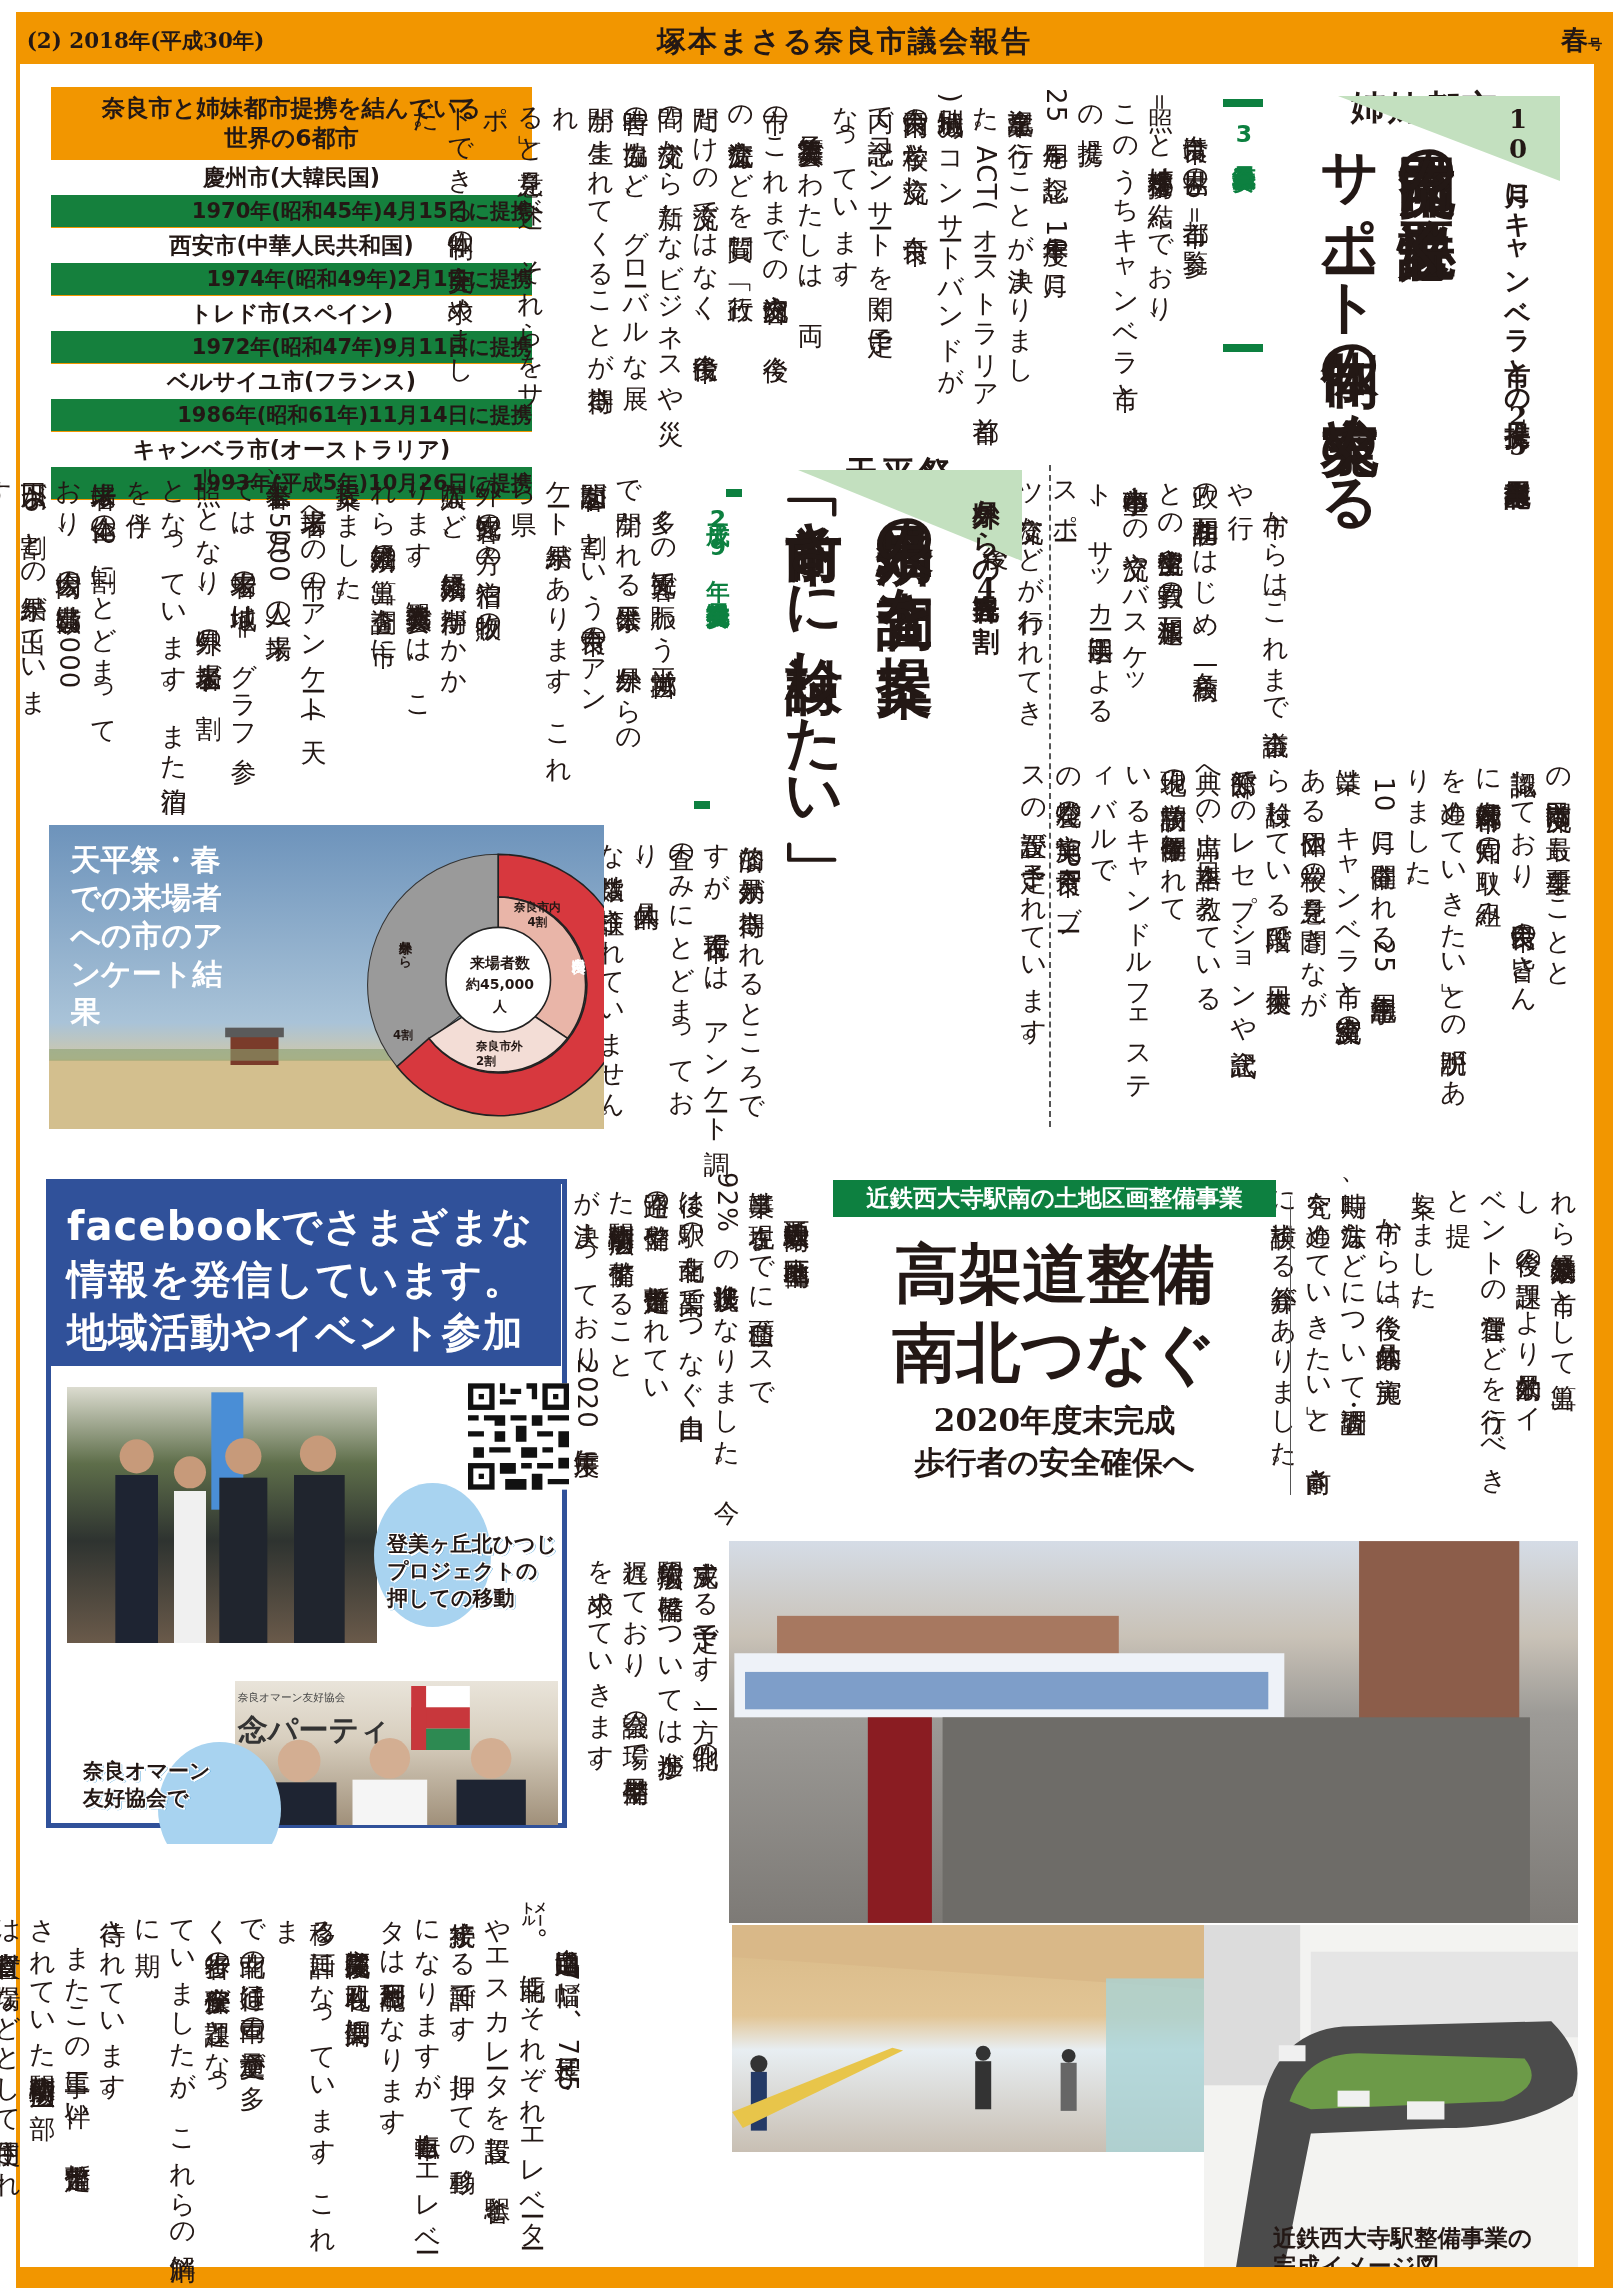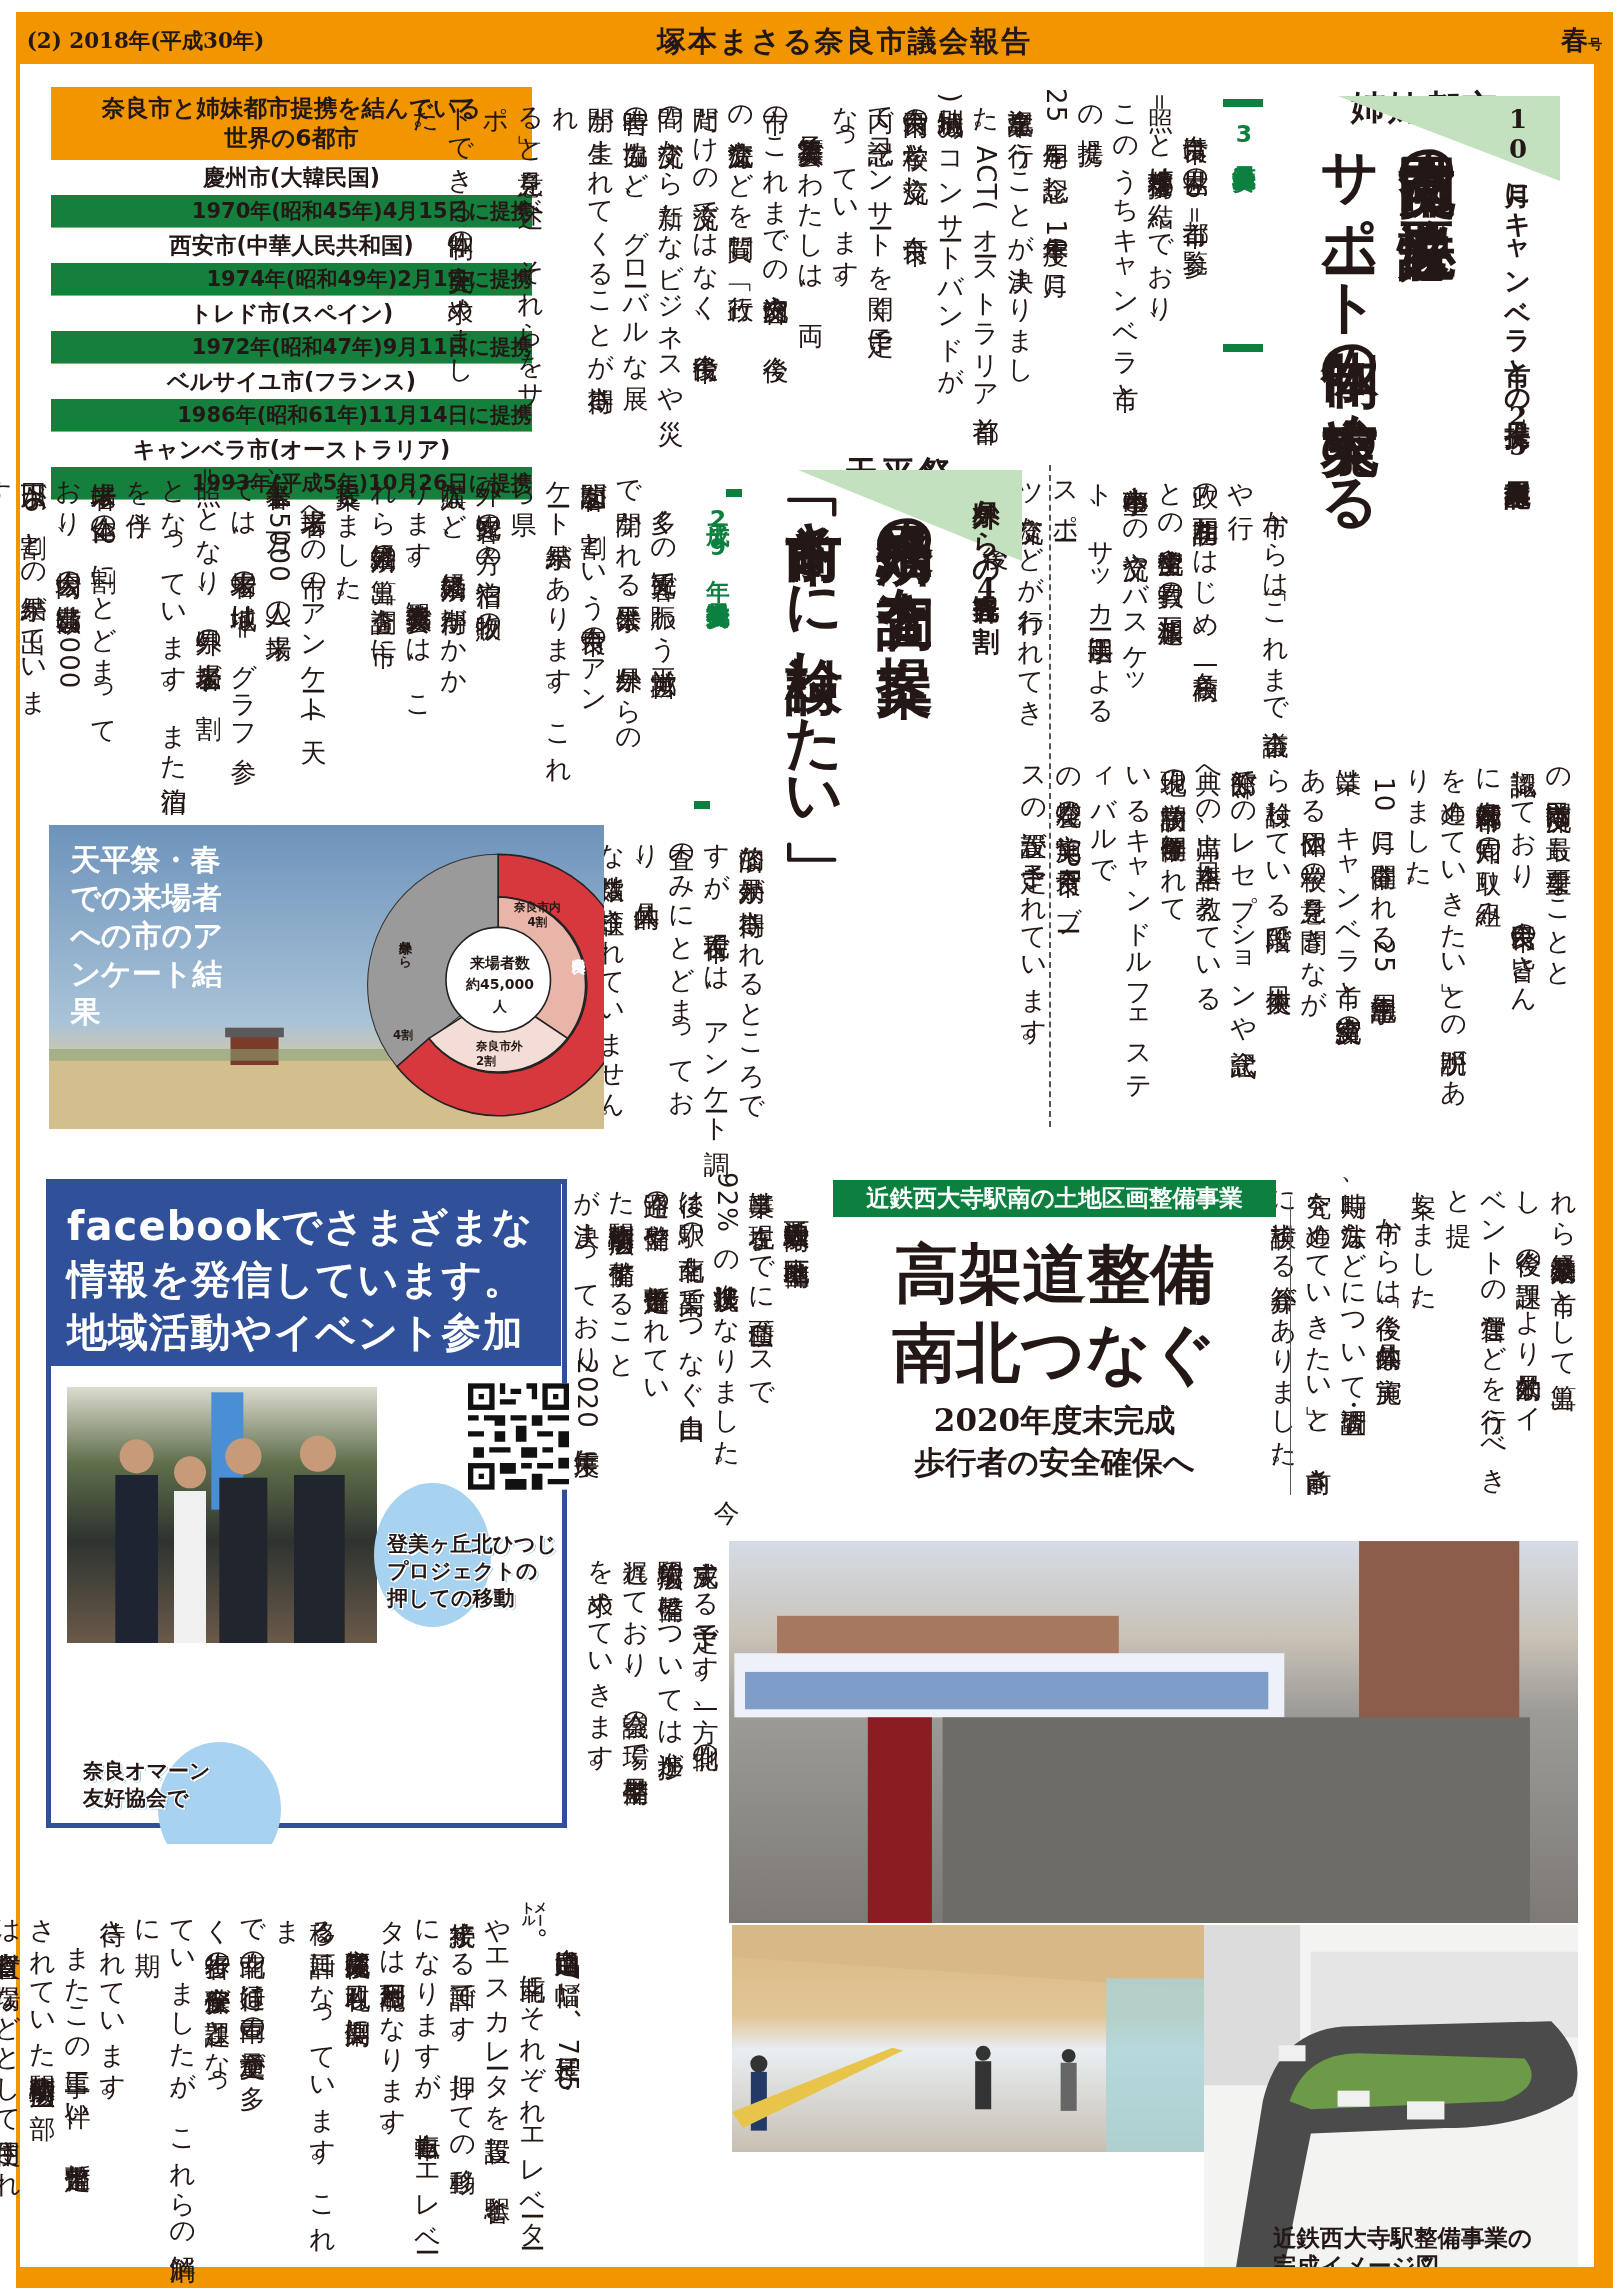--- a/index.html
+++ b/index.html
@@ -260,20 +260,38 @@
       <path d="M6 0h1v2h-1zM8 1h2v1h-2zM11 0h2v3h-1v-2h-1zM6 3h3v1h-3zM0 6h2v1h-2zM3 6h4v2h-2v-1h-2zM8 6h3v1h-3zM12 6h2v2h-2zM15 6h4v1h-4zM0 9h3v1h-3zM5 9h2v2h-2zM9 8h2v3h-2zM13 9h3v1h-3zM17 9h2v3h-2zM1 12h2v2h-2zM4 12h4v1h-4zM10 12h3v2h-3zM14 12h2v1h-2zM6 15h3v2h-3zM10 15h2v1h-2zM13 15h3v1h-3zM17 14h2v2h-2zM7 18h4v2h-4zM12 17h2v3h-2zM15 18h4v1h-4z" fill="#111"></path>
     </svg>
   </div>
   <div class="abs bubble" style="left:323px;top:299px;width:117px;height:144px;"></div>
   <div class="abs cap" style="left:336px;top:347px;">
     <div>登美ヶ丘北ひつじ</div>
     <div>プロジェクトの</div>
     <div>押しての移動</div>
   </div>
 
+  <div class="abs photo" style="left:184px;top:497px;width:323px;height:144px;background:linear-gradient(#e9e4da 0%,#d8cfbf 40%,#a0907a 100%);">
+    <div class="abs" style="left:2.7px;top:9.6px;font-size:10.7px;color:#444">奈良オマーン友好協会</div>
+    <div class="abs" style="left:2.7px;top:29px;font-size:30px;color:#333;font-weight:bold">念パーティ</div>
+    <svg class="abs" style="left:176px;top:5.3px" width="59" height="64" viewBox="0 0 110 120">
+      <rect width="110" height="40" fill="#fff"></rect>
+        <rect y="40" width="110" height="40" fill="#c8373c"></rect>
+        <rect y="80" width="110" height="40" fill="#2d8a52"></rect>
+        <rect width="28" height="120" fill="#c8373c"></rect>
+    </svg>
+    <svg class="abs" style="left:0;top:0" width="323" height="144" viewBox="0 0 605 270">
+      <circle cx="120" cy="150" r="40" fill="#d3ae92"></circle>
+        <rect x="60" y="190" width="130" height="80" fill="#1e2432"></rect>
+      <circle cx="290" cy="145" r="38" fill="#d3ae92"></circle>
+        <rect x="220" y="185" width="140" height="85" fill="#f5f5f5"></rect>
+      <circle cx="480" cy="145" r="38" fill="#d3ae92"></circle>
+        <rect x="415" y="185" width="130" height="85" fill="#1e2432"></rect>
+    </svg>
+  </div>
   <div class="abs bubble" style="left:107px;top:558px;width:123px;height:134px;clip-path:inset(0 0 32px 0);"></div>
   <div class="abs cap" style="left:32px;top:574px;">
     <div>奈良オマーン</div>
     <div>友好協会で</div>
   </div>
 </div>
 
 <div id="kin-label" class="abs">近鉄西大寺駅南の土地区画整備事業</div>
 <div id="kin-head" class="abs big-serif">
   <div>高架道整備</div>

